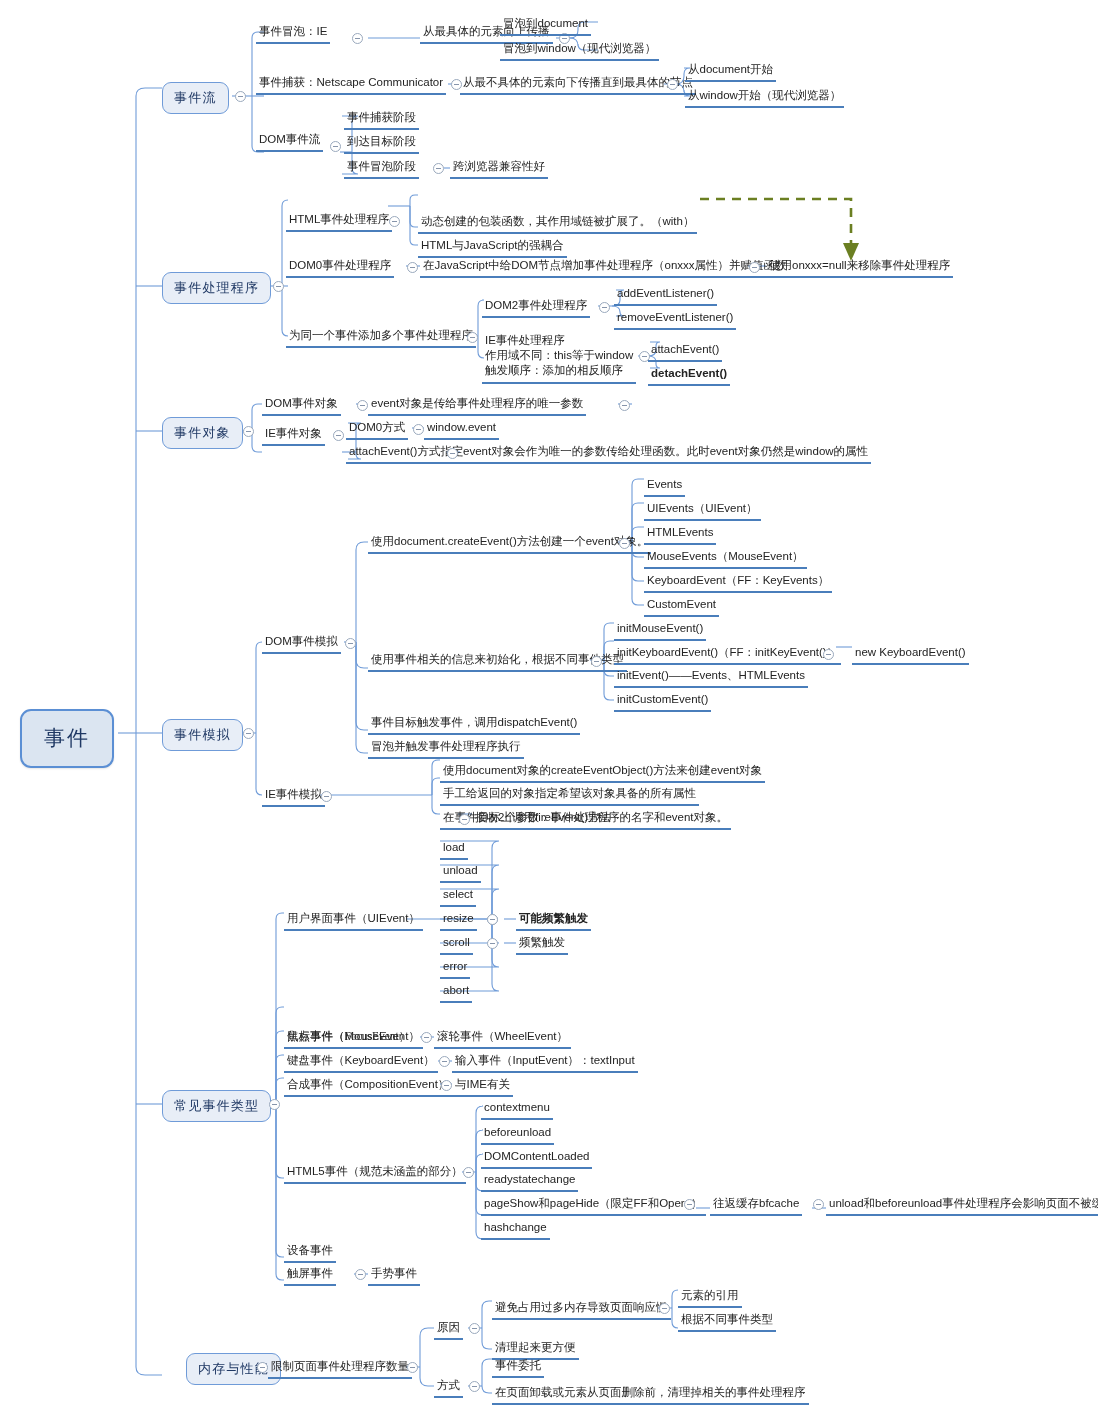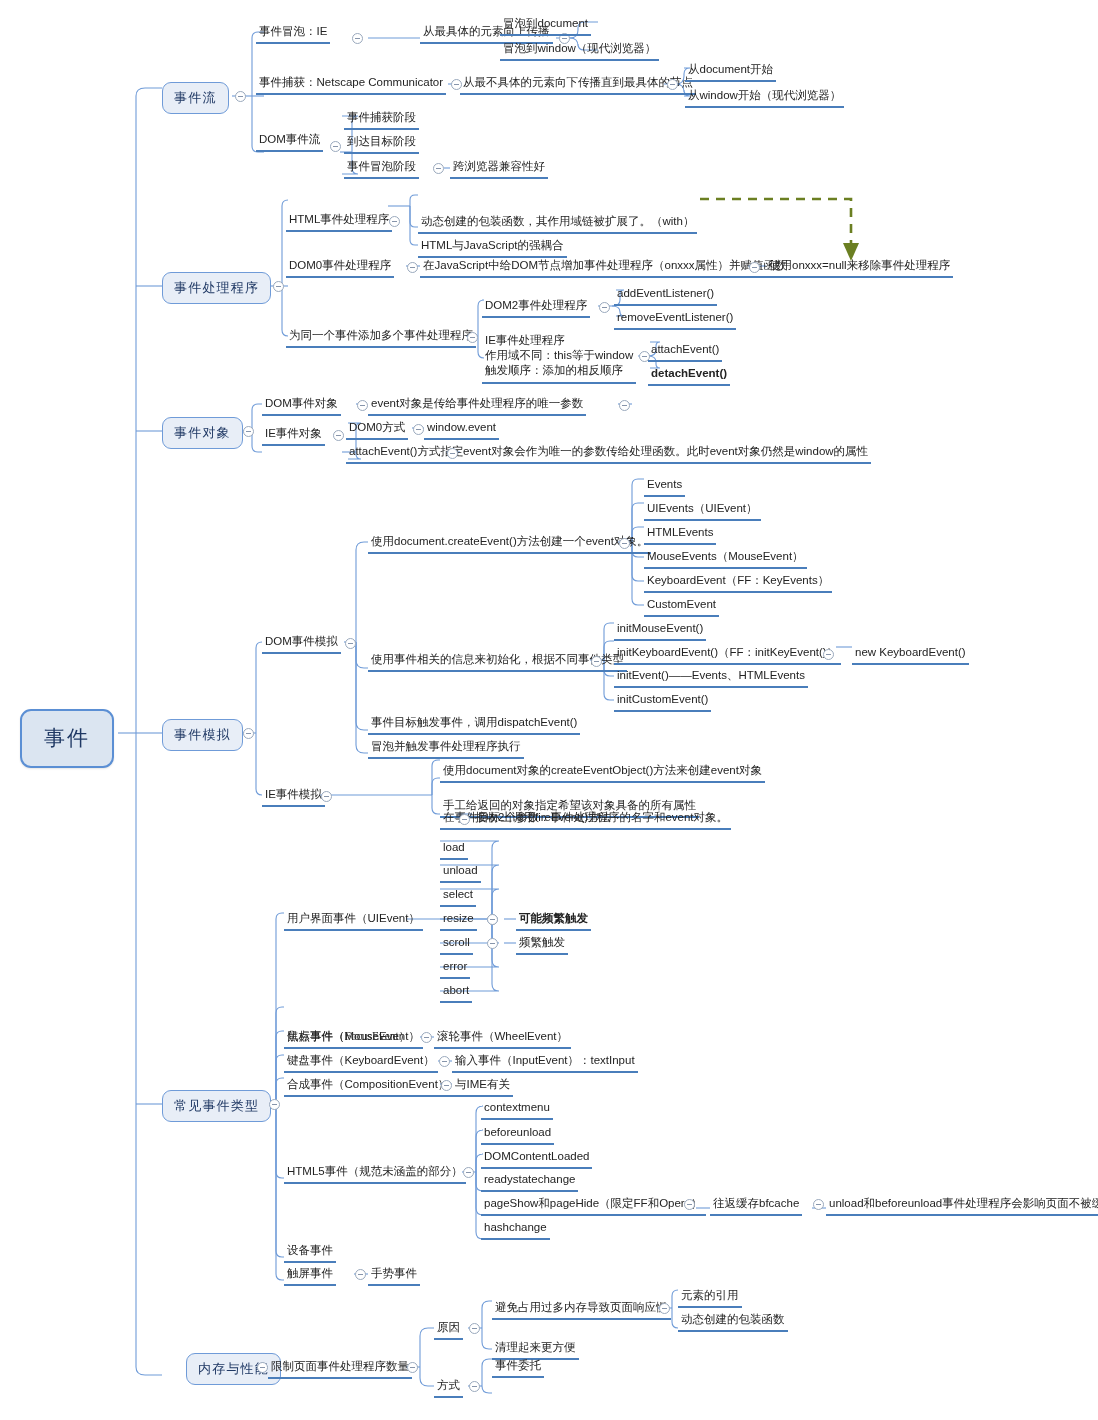--- a/index.html
+++ b/index.html
@@ -337,21 +337,21 @@
   <div class="node n-text" style="left:852px;top:645px;">new KeyboardEvent()</div>
   <div class="node n-text" style="left:614px;top:668px;">initEvent()——Events、HTMLEvents</div>
   <div class="node n-text" style="left:614px;top:692px;">initCustomEvent()</div>
 
   <div class="node n-text" style="left:368px;top:715px;">事件目标触发事件，调用dispatchEvent()</div>
   <div class="node n-text" style="left:368px;top:739px;">冒泡并触发事件处理程序执行</div>
 
   <div class="node n-text" style="left:262px;top:787px;">IE事件模拟</div>
   <div class="tog" style="left:321px;top:791px;"></div>
   <div class="node n-text" style="left:440px;top:763px;">使用document对象的createEventObject()方法来创建event对象</div>
-  <div class="node n-text" style="left:440px;top:786px;margin-top:12px;">手工给返回的对象指定希望该对象具备的所有属性</div>
+  <div class="node n-text" style="left:440px;top:786px;">手工给返回的对象指定希望该对象具备的所有属性</div>
   <div class="node n-text" style="left:440px;top:810px;">在事件目标上调用fireEvent()方法</div>
   <div class="tog" style="left:459px;top:814px;"></div>
   <div class="node n-text" style="left:472px;top:810px;">接收2个参数：事件处理程序的名字和event对象。</div>
 
   <div class="node n-text" style="left:284px;top:911px;">用户界面事件（UIEvent）</div>
   <div class="tog" style="left:487px;top:914px;"></div>
   <div class="node n-text" style="left:440px;top:840px;">load</div>
   <div class="node n-text" style="left:440px;top:863px;">unload</div>
   <div class="node n-text" style="left:440px;top:887px;">select</div>
   <div class="node n-text" style="left:440px;top:911px;">resize</div>
@@ -393,20 +393,21 @@
   <div class="node n-text" style="left:368px;top:1266px;">手势事件</div>
 
   <div class="node n-text" style="left:268px;top:1359px;">限制页面事件处理程序数量</div>
   <div class="tog" style="left:407px;top:1362px;"></div>
 
   <div class="node n-text" style="left:434px;top:1320px;">原因</div>
   <div class="tog" style="left:469px;top:1323px;"></div>
   <div class="node n-text" style="left:492px;top:1300px;">避免占用过多内存导致页面响应慢</div>
   <div class="tog" style="left:659px;top:1303px;"></div>
   <div class="node n-text" style="left:678px;top:1288px;">元素的引用</div>
-  <div class="node n-text" style="left:678px;top:1312px;">动态创建的包装函数</div>
+  <div class="node n-text" style="left:678px;top:1312px;">根据不同事件类型</div>
   <div class="node n-text" style="left:492px;top:1340px;">清理起来更方便</div>
 
   <div class="node n-text" style="left:434px;top:1378px;">方式</div>
   <div class="tog" style="left:469px;top:1381px;"></div>
   <div class="node n-text" style="left:492px;top:1358px;">事件委托</div>
+  <div class="node n-text" style="left:492px;top:1385px;">在页面卸载或元素从页面删除前，清理掉相关的事件处理程序</div>
 
 </div>
 
 </body></html>

